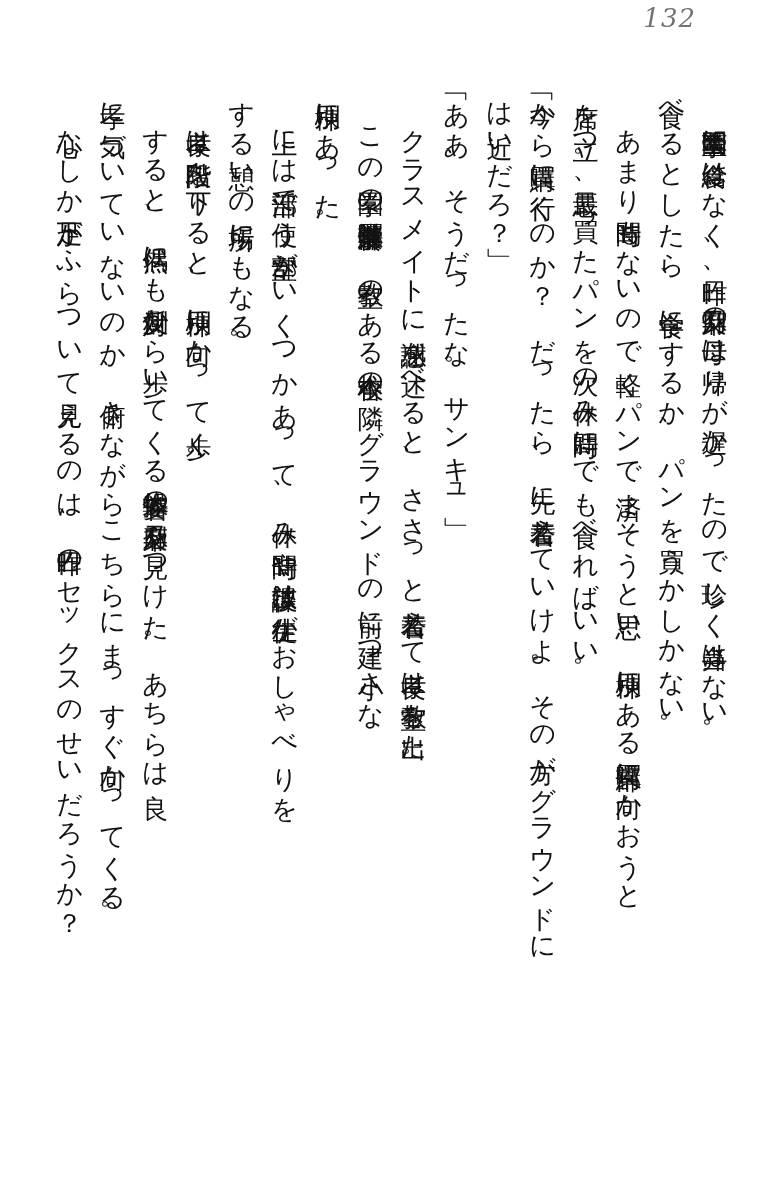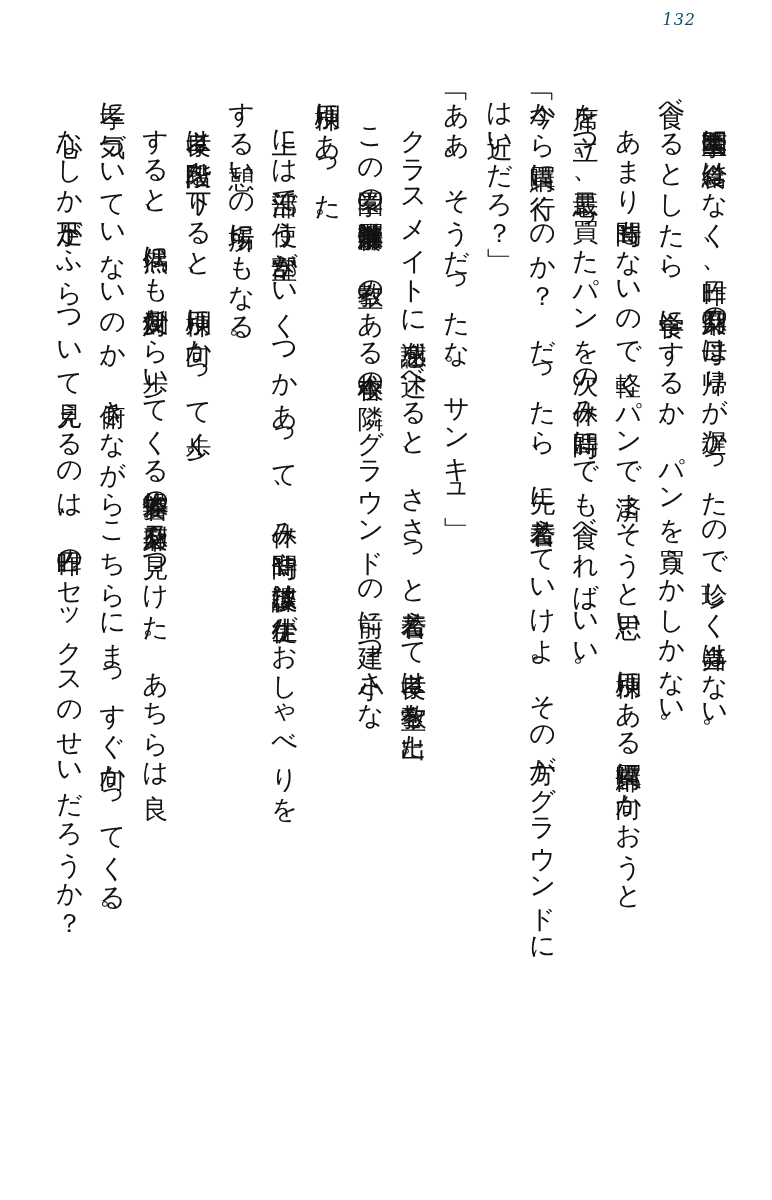--- a/index.html
+++ b/index.html
@@ -11,26 +11,26 @@
     position: relative;
     width: 772px;
     height: 1200px;
     background: #ffffff;
     overflow: hidden;
     font-family: "DejaVu Serif", "Liberation Serif", serif;
     color: #121212;
   }
   .page-number {
     position: absolute;
-    top: 10px;
+    top: 3px;
     right: 76px;
-    font-size: 16px;
+    font-size: 26px;
     font-style: italic;
     letter-spacing: 1px;
-    color: #0c4a6e;
+    color: #737373;
   }
   .text-block {
     position: absolute;
     top: 84px;
     right: 36px;
     height: 1080px;
     writing-mode: vertical-rl;
     text-orientation: mixed;
     font-size: 26px;
     line-height: 43px;

